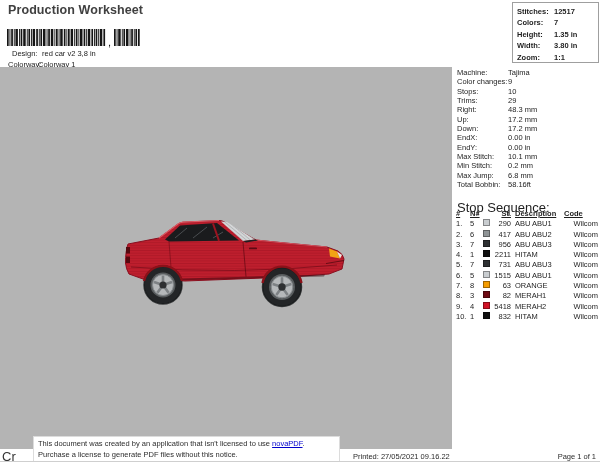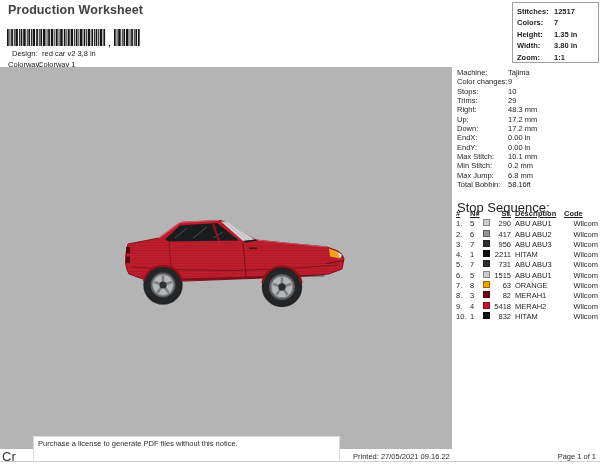--- a/index.html
+++ b/index.html
@@ -309,19 +309,20 @@
         <span class="swatch" style="background-color: rgb(16, 16, 16);"></span>
         <span class="c-st">832</span>
         <span class="c-desc">HITAM</span>
         <span class="c-code"></span>
         <span class="c-brand">Wilcom</span>
       </div>
   </div>
 
   <div class="created-frag">Cr</div>
   <div class="notice">
+    <div><span>This document was created by an application that isn't licensed to use </span><a>novaPDF</a><span>.</span></div>
     <div>Purchase a license to generate PDF files without this notice.</div>
   </div>
   <div class="printed">Printed: 27/05/2021 09.16.22</div>
   <div class="pagenum">Page 1 of 1</div>
   <div class="bottom-line"></div>
 
 </div>
 
 </body></html>

